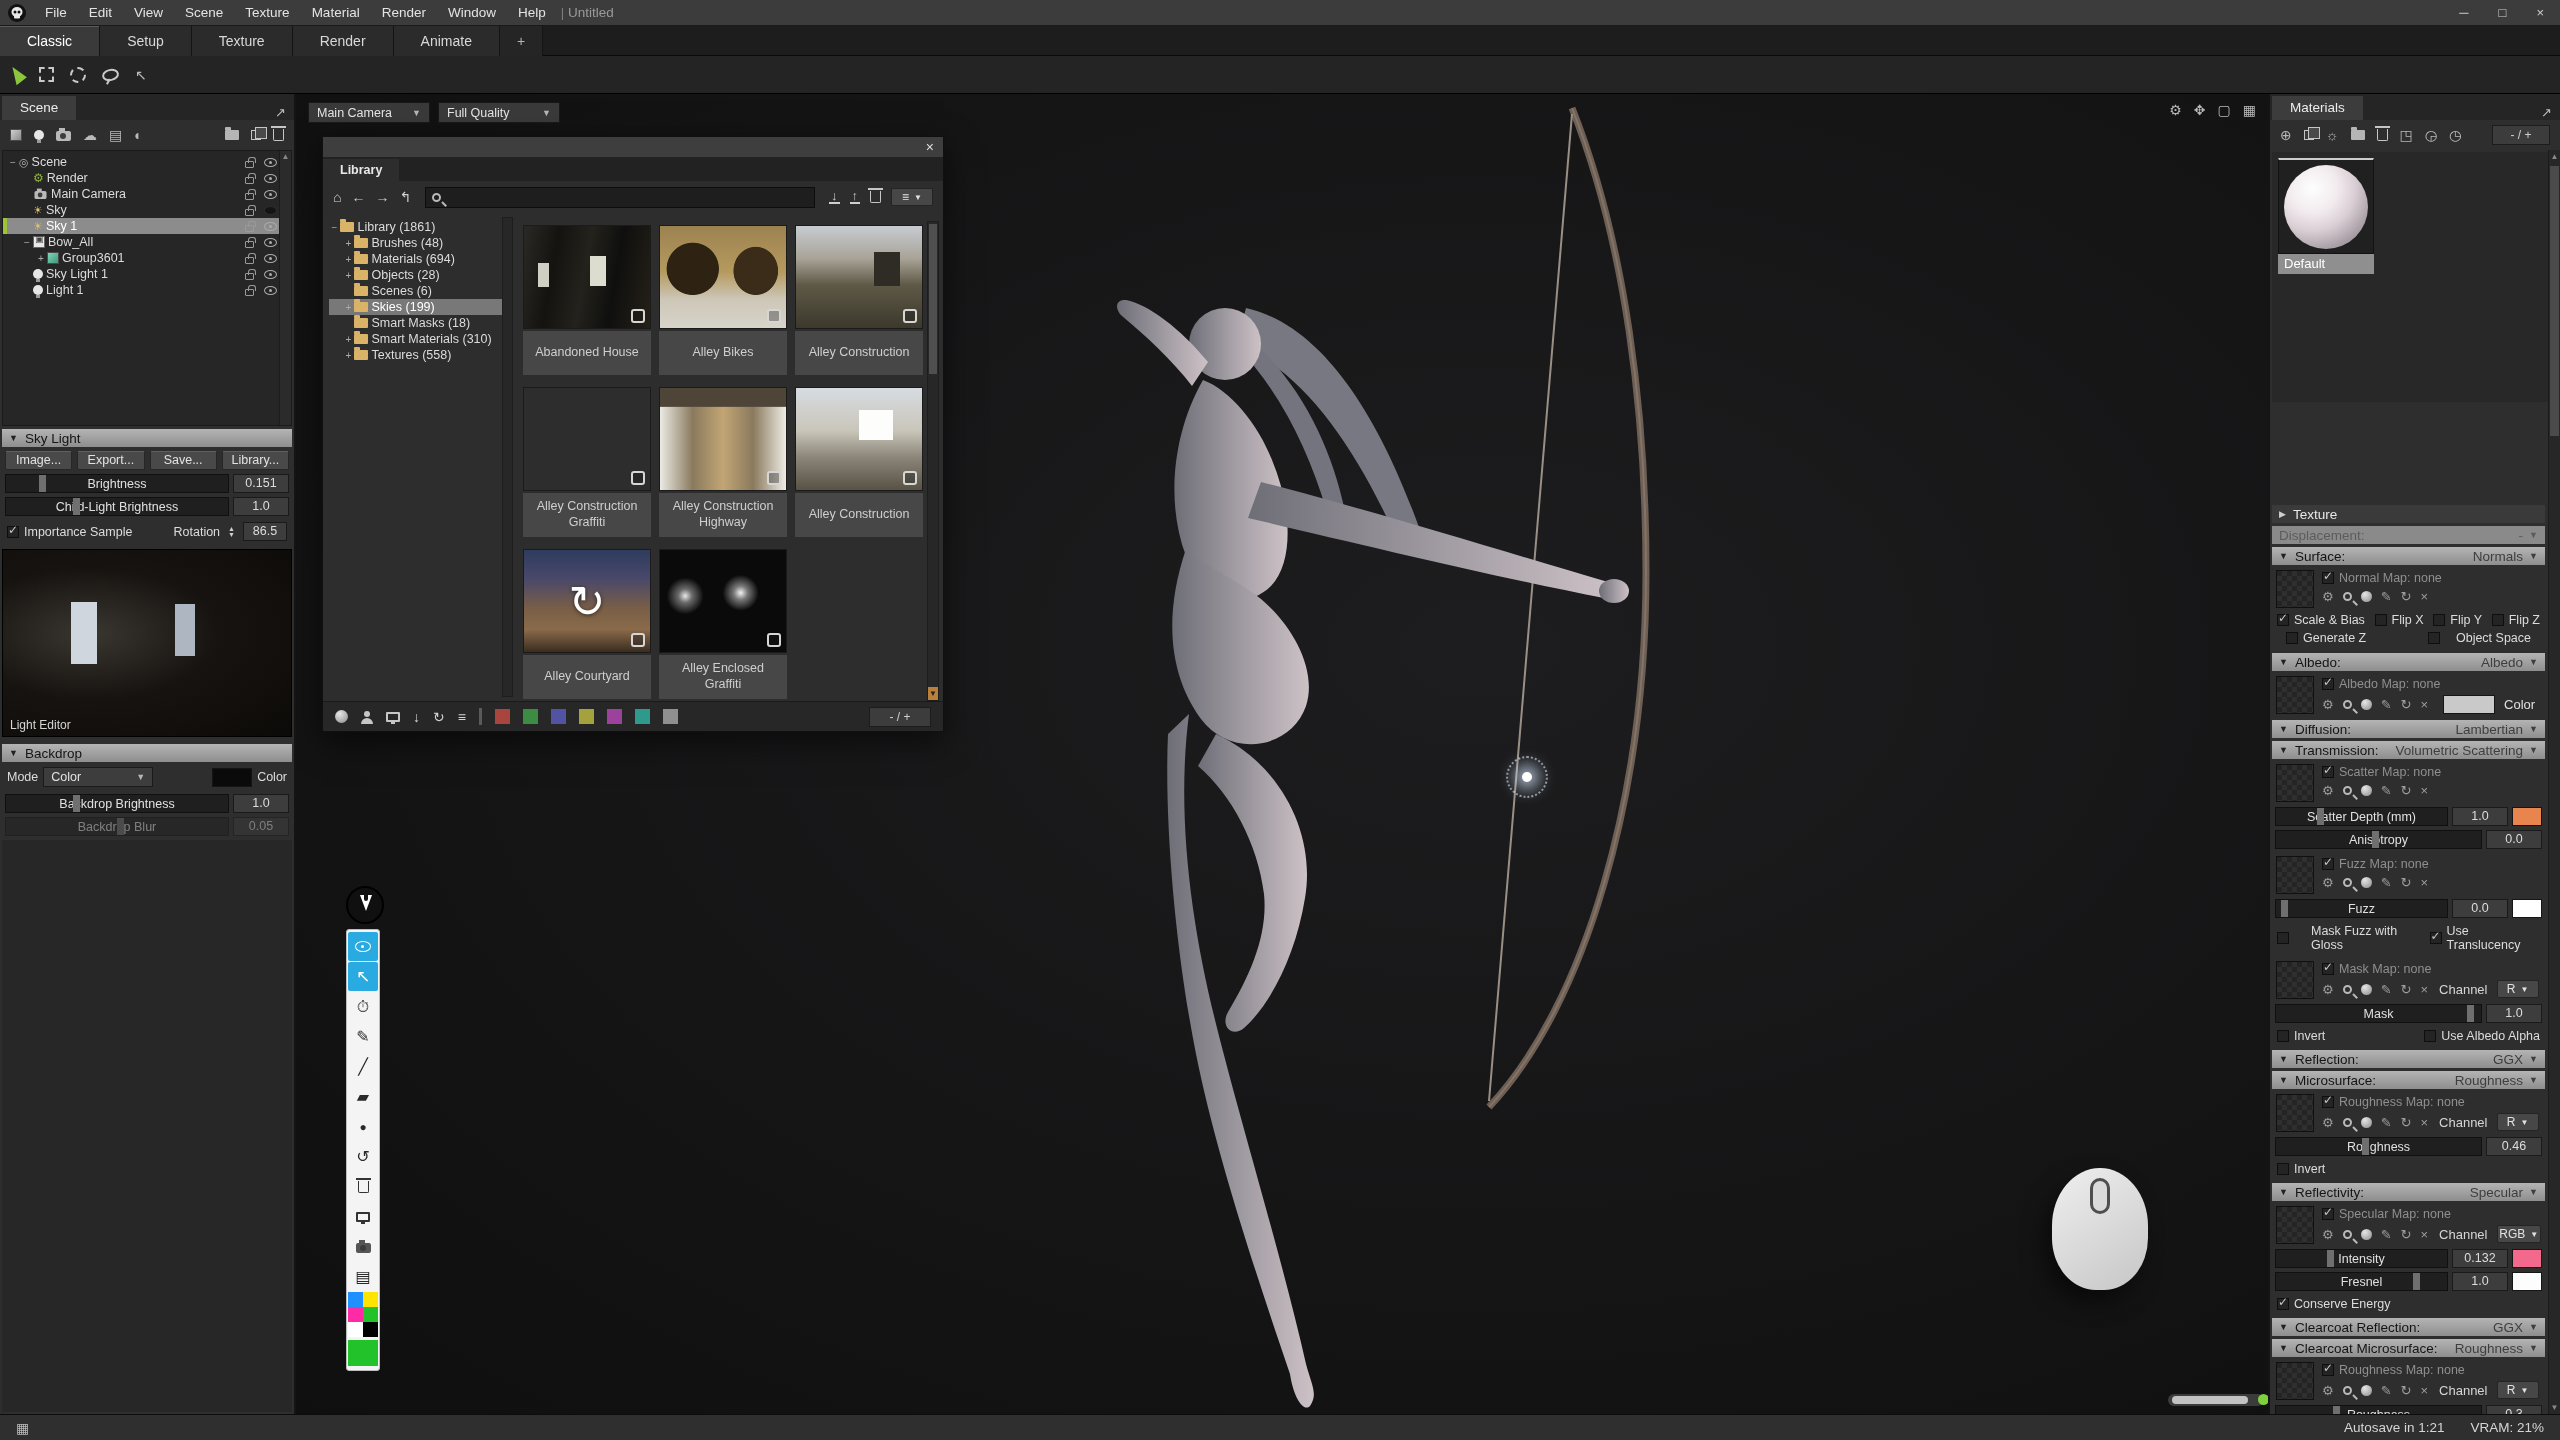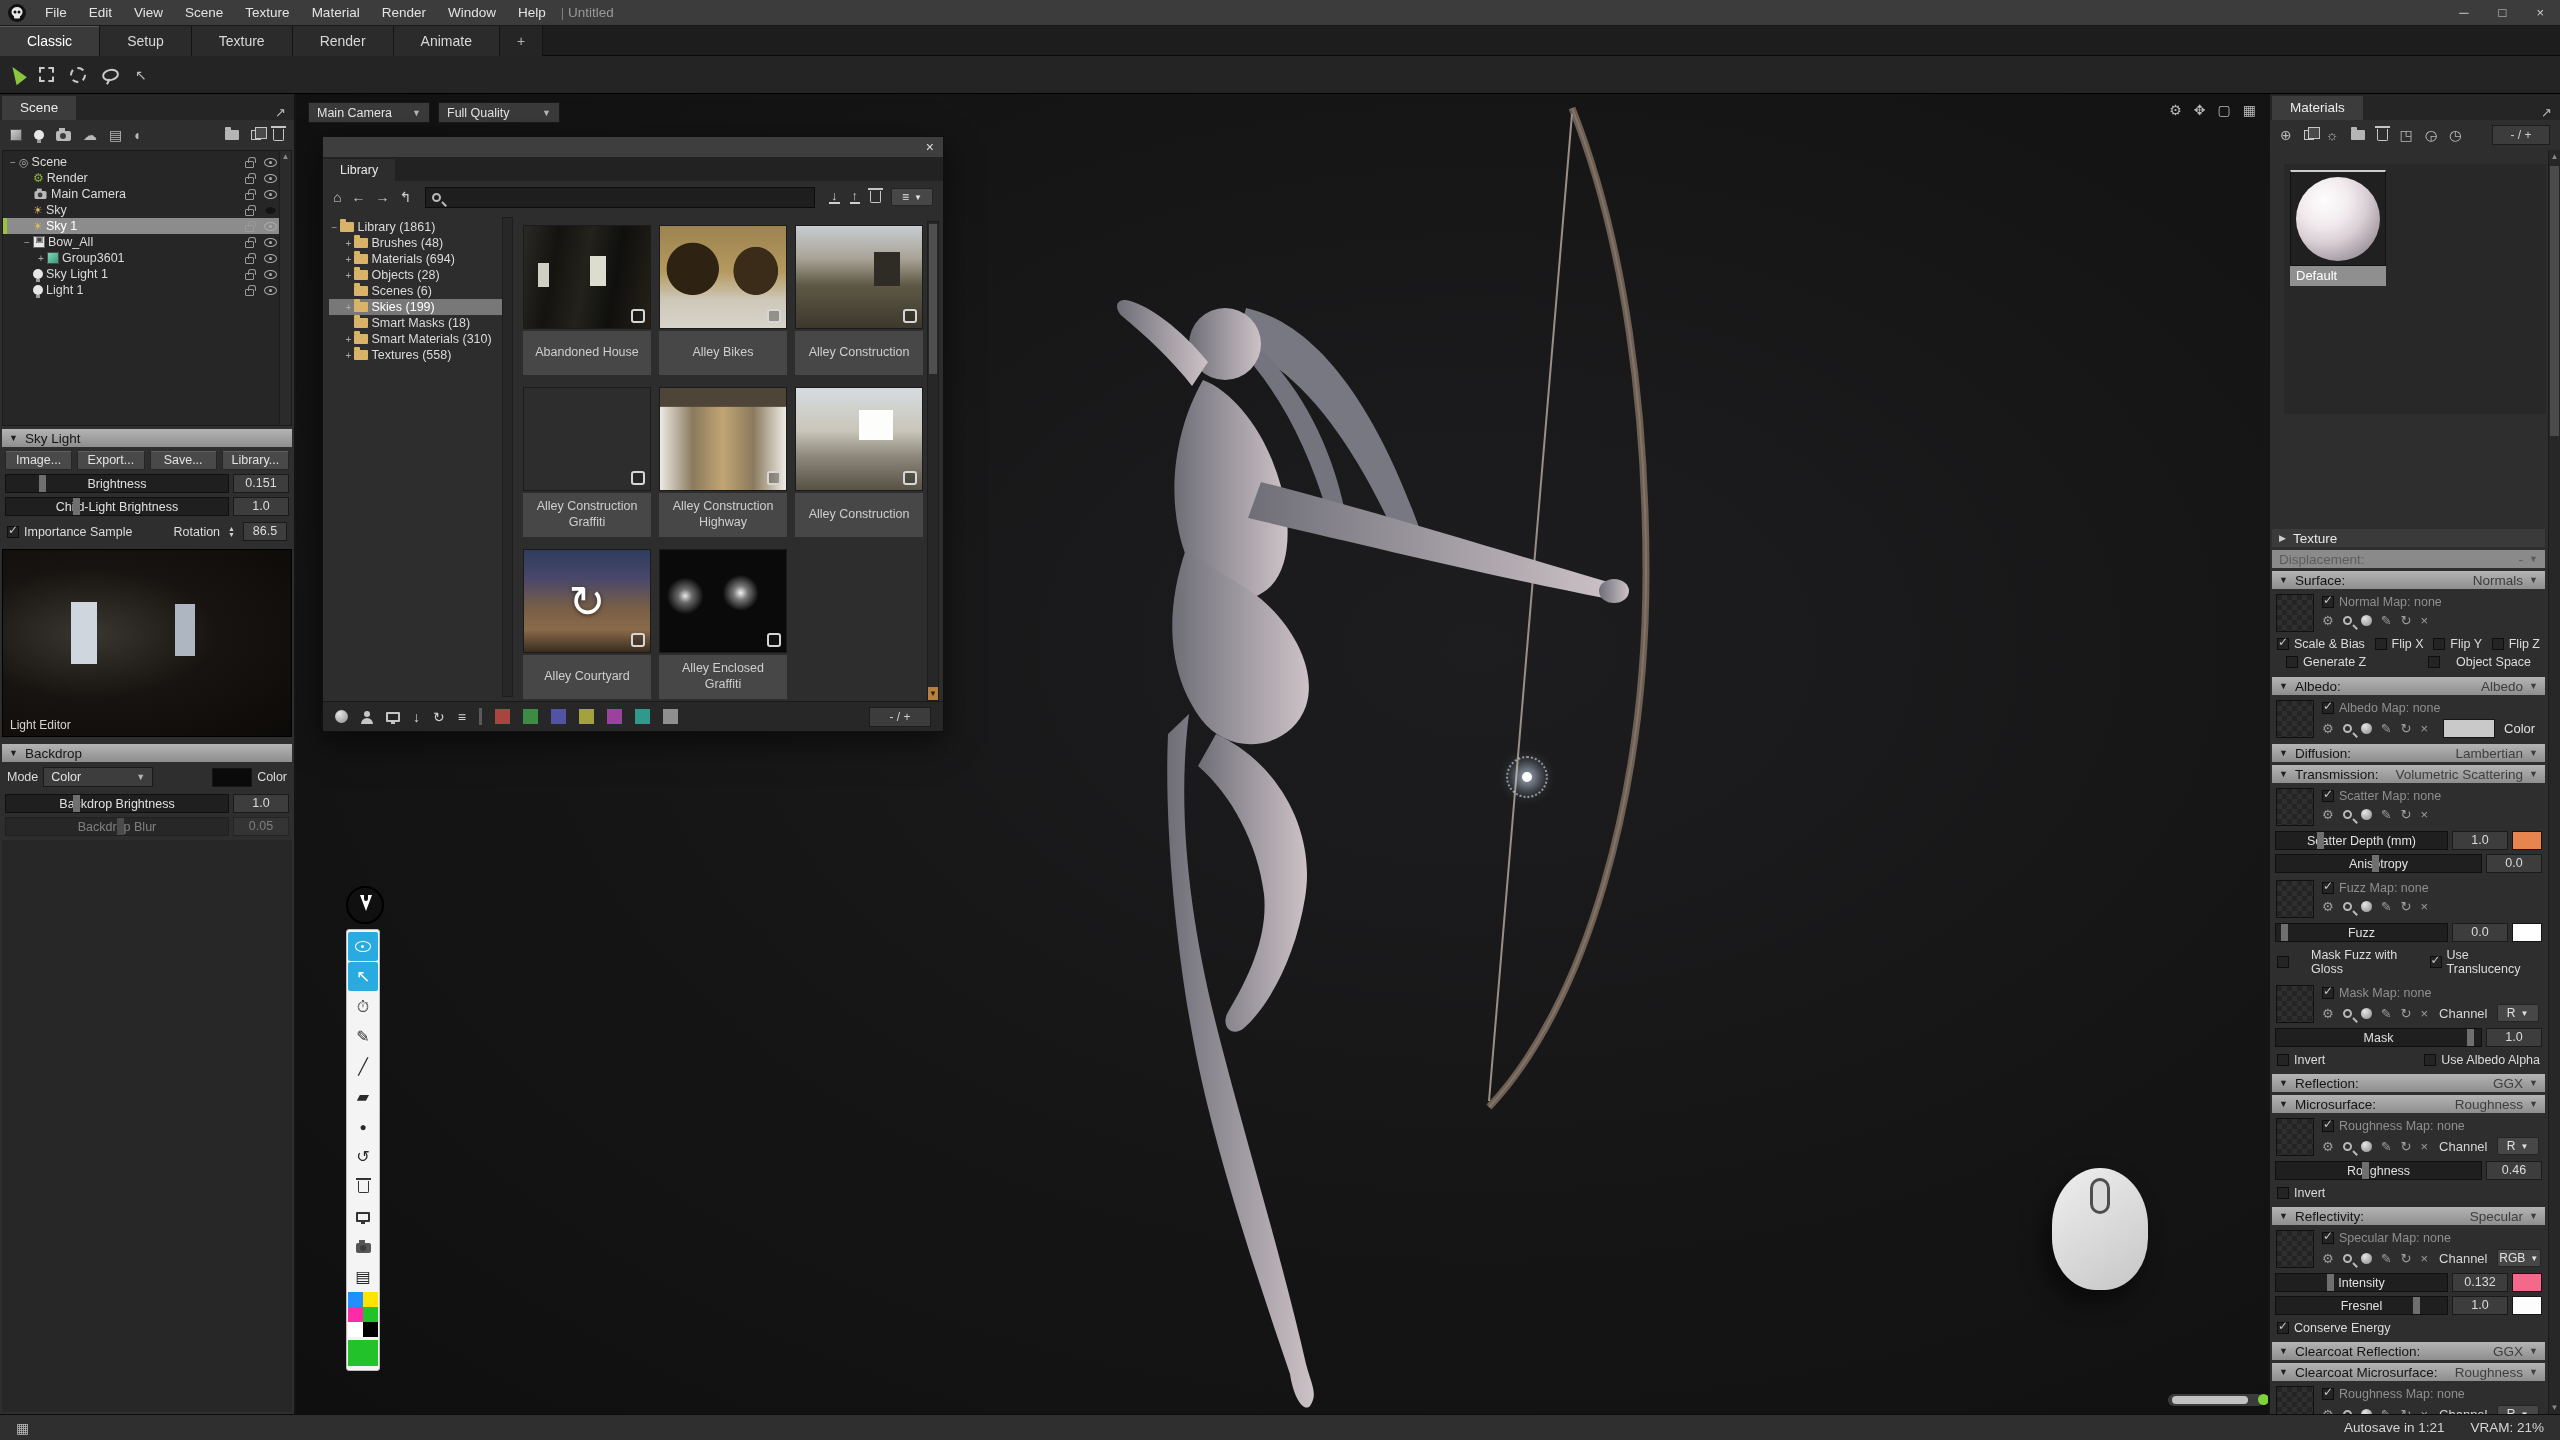--- a/index.html
+++ b/index.html
@@ -71,21 +71,21 @@
   .gizmo .dot{position:absolute;left:14px;top:14px;width:10px;height:10px;border-radius:50%;background:#fff;box-shadow:0 0 16px 7px rgba(215,232,255,.8);}
   .mousex{position:absolute;left:1756px;top:1074px;width:96px;height:122px;background:linear-gradient(145deg,#efefef,#c6c6c6);border-radius:48px 48px 44px 44px/58px 58px 52px 52px;box-shadow:-8px 12px 22px rgba(0,0,0,.5);z-index:4;}
   .mousex .wheel{position:absolute;left:38px;top:10px;width:20px;height:36px;border:3px solid #4e4e4e;border-radius:10px;background:#dadada;}
   .vp-hscroll{position:absolute;left:1872px;top:1300px;width:96px;height:12px;background:#3b3b3b;border-radius:6px;z-index:4;}
   .vp-hscroll .thumb{position:absolute;left:4px;top:2px;width:76px;height:8px;background:#c2c2c2;border-radius:4px;}
   .greendot{position:absolute;left:1962px;top:1300px;width:11px;height:11px;border-radius:50%;background:#7fd13b;z-index:4;}
   
   .libwin{position:absolute;left:26px;top:42px;width:622px;height:596px;background:#2d2d2d;border:1px solid #101010;box-shadow:0 10px 30px rgba(0,0,0,.55);display:flex;flex-direction:column;z-index:10;}
   .lib-title{height:20px;background:#3e3e3e;display:flex;justify-content:flex-end;align-items:center;padding-right:9px;}
   .lib-close{color:#dedede;font-size:14px;line-height:14px;}
-  .lib-tabrow{height:24px;background:#222;display:flex;align-items:flex-end;}
+  .lib-tabrow{height:24px;background:#222;display:flex;align-items:flex-end;font-weight:bold;}
   .lib-tab{height:22px;line-height:22px;background:#2d2d2d;padding:0 17px;font-size:12.5px;color:#e8e8e8;}
   .lib-nav{height:32px;display:flex;align-items:center;gap:10px;padding:0 10px;color:#cfcfcf;font-size:14px;}
   .lib-search{flex:1;height:21px;background:#1e1e1e;border:1px solid #0d0d0d;display:flex;align-items:center;gap:6px;padding:0 6px;margin:0 4px;}
   .lib-search input{flex:1;background:transparent;border:0;outline:0;color:#ddd;font-size:12.5px;font-family:inherit;}
   .lib-body{flex:1;display:flex;min-height:0;}
   .lib-tree{width:190px;padding:6px 0 0 6px;font-size:12.5px;position:relative;}
   .frow{height:16px;display:flex;align-items:center;color:#dcdcdc;white-space:nowrap;}
   .frow .exp{width:11px;font-size:10px;color:#aaa;text-align:center;flex:none;}
   .frow.selected{background:#787878;color:#fff;margin-right:2px;}
   .ltscroll{position:absolute;right:0;top:4px;bottom:4px;width:11px;background:#272727;border:1px solid #1d1d1d;}
@@ -117,21 +117,21 @@
   .pen-btn{width:38px;height:38px;border-radius:50%;background:#101010;border:2px solid #000;position:relative;margin-left:0;}
   .pen-btn .nib{position:absolute;left:12px;top:7px;width:0;height:0;border-left:6px solid transparent;border-right:6px solid transparent;border-top:16px solid #fff;}
   .pen-btn .nib::after{content:'';position:absolute;left:-2px;top:-18px;width:4px;height:8px;background:#101010;border-radius:2px;}
   .apal{width:34px;background:#f4f4f4;border:1px solid #bdbdbd;border-radius:3px;margin-top:5px;padding:2px 0;display:flex;flex-direction:column;align-items:center;gap:1px;}
   .acell{width:30px;height:29px;display:flex;align-items:center;justify-content:center;color:#2a2a2a;font-size:16px;border-radius:2px;position:relative;}
   .acell.active{background:#29abe2;color:#fff;}
   .cgrid{display:grid;grid-template-columns:15px 15px;}
   .cgrid span{width:15px;height:15px;display:block;}
   .bigc{width:30px;height:26px;background:#22c32a;margin:2px 0;}
   
-  .m-grid{height:250px;background:#282828;margin:14px;padding:6px;}
+  .m-grid{height:250px;background:#282828;margin:2px;padding:6px;}
   .mtile{width:96px;}
   .mtile .msph{height:96px;background:#202020;border:1px solid #121212;border-top:2px solid #cdcdcd;display:flex;align-items:center;justify-content:center;}
   .mtile .ball{width:84px;height:84px;border-radius:50%;background:radial-gradient(circle at 34% 28%,#fefefe 0%,#f2ebee 30%,#d9ced4 52%,#a99fa6 75%,#857d83 100%);}
   .mtile .mcap{height:20px;line-height:19px;background:#8f8f8f;color:#fff;padding-left:6px;font-size:13px;}
   .m-gap{height:98px;}
   .sections{flex:1;overflow:hidden;padding-right:13px;}
   .maprow{display:flex;gap:8px;padding:5px 6px 3px;align-items:flex-start;}
   .checker{width:38px;height:38px;border:1px solid #101010;flex:none;background-image:linear-gradient(45deg,#2f2f2f 25%,transparent 25%,transparent 75%,#2f2f2f 75%),linear-gradient(45deg,#2f2f2f 25%,#242424 25%,#242424 75%,#2f2f2f 75%);background-size:10px 10px;background-position:0 0,5px 5px;}
   .mapcol{flex:1;min-width:0;}
   .mapname{display:flex;align-items:center;gap:5px;color:#8f8f8f;font-size:12.5px;margin:1px 0 4px;}

